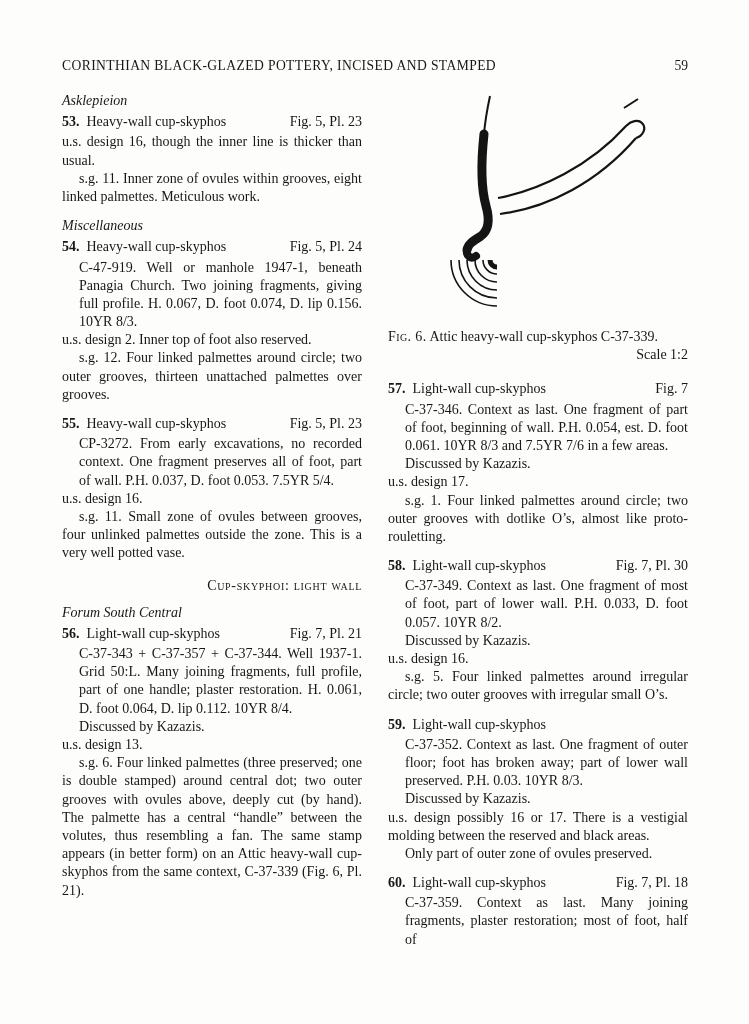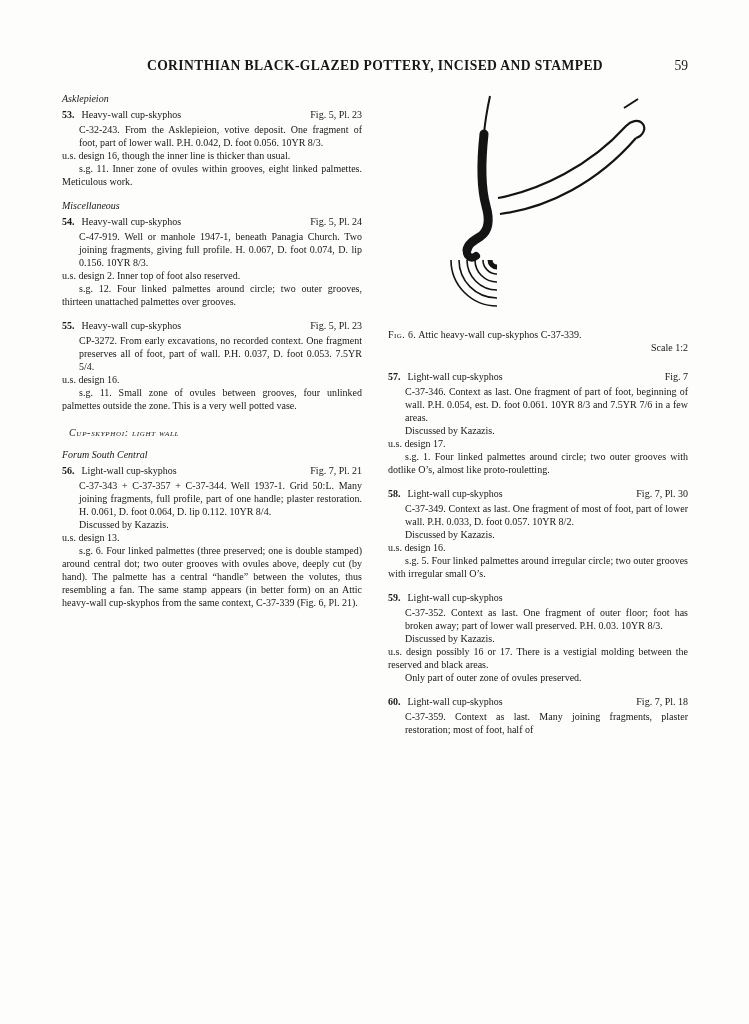--- a/index.html
+++ b/index.html
@@ -17,46 +17,45 @@
     font-size: 14px;
     line-height: 1.3;
     overflow: hidden;
   }
   .running-head {
     position: absolute;
     top: 57px; left: 62px; width: 626px;
     font-size: 13.6px;
     letter-spacing: 0.4px;
   }
-  .rh-title { display: block; text-align: center; font-weight: bold; }
+  .rh-title { display: block; text-align: left; }
   .rh-page { position: absolute; right: 0; top: 0; letter-spacing: 0; }
 
   .col {
     position: absolute;
     top: 92px;
     width: 300px;
     text-align: justify;
   }
   .col-left  { left: 62px; }
   .col-right { left: 388px; }
 
-  p, h3 { margin: 0; padding: 0; font-size: 10px; font-weight: normal; }
+  p, h3 { margin: 0; padding: 0; font-size: 14px; font-weight: normal; }
 
   .ital-head {
     font-style: italic;
     text-align: left;
     margin: 9px 0 3px 0;
   }
   .ital-head.first { margin-top: 0; }
   .sc-head {
     font-variant: small-caps;
     letter-spacing: 0.7px;
-    text-align: left;
+    text-align: right;
     margin: 14px 0 3px 7px;
-    font-style: italic;
   }
   .entry { margin: 0 0 11px 0; }
   .entry-head {
     display: flex;
     align-items: flex-end;
     margin-bottom: 2px;
     text-align: left;
   }
   .entry-num { font-weight: bold; margin-right: 7px; }
   .entry-fig { margin-left: auto; padding-left: 8px; white-space: nowrap; }
@@ -84,21 +83,20 @@
   <div class="col col-left">
 
     <h3 class="ital-head first">Asklepieion</h3>
 
     <section class="entry">
       <p class="entry-head">
         <span class="entry-num">53.</span>
         <span class="entry-title">Heavy-wall cup-skyphos</span>
         <span class="entry-fig">Fig. 5, Pl. 23</span>
       </p>
-      <p class="body-para">C-32-243. From the Asklepieion, votive deposit. One fragment of foot, part of lower wall. P.H. 0.042, D. foot 0.056. 10YR 8/3.</p>
       <p class="flush-para">u.s. design 16, though the inner line is thicker than usual.</p>
       <p class="indent-para">s.g. 11. Inner zone of ovules within grooves, eight linked palmettes. Meticulous work.</p>
     </section>
 
     <h3 class="ital-head">Miscellaneous</h3>
 
     <section class="entry">
       <p class="entry-head">
         <span class="entry-num">54.</span>
         <span class="entry-title">Heavy-wall cup-skyphos</span>

